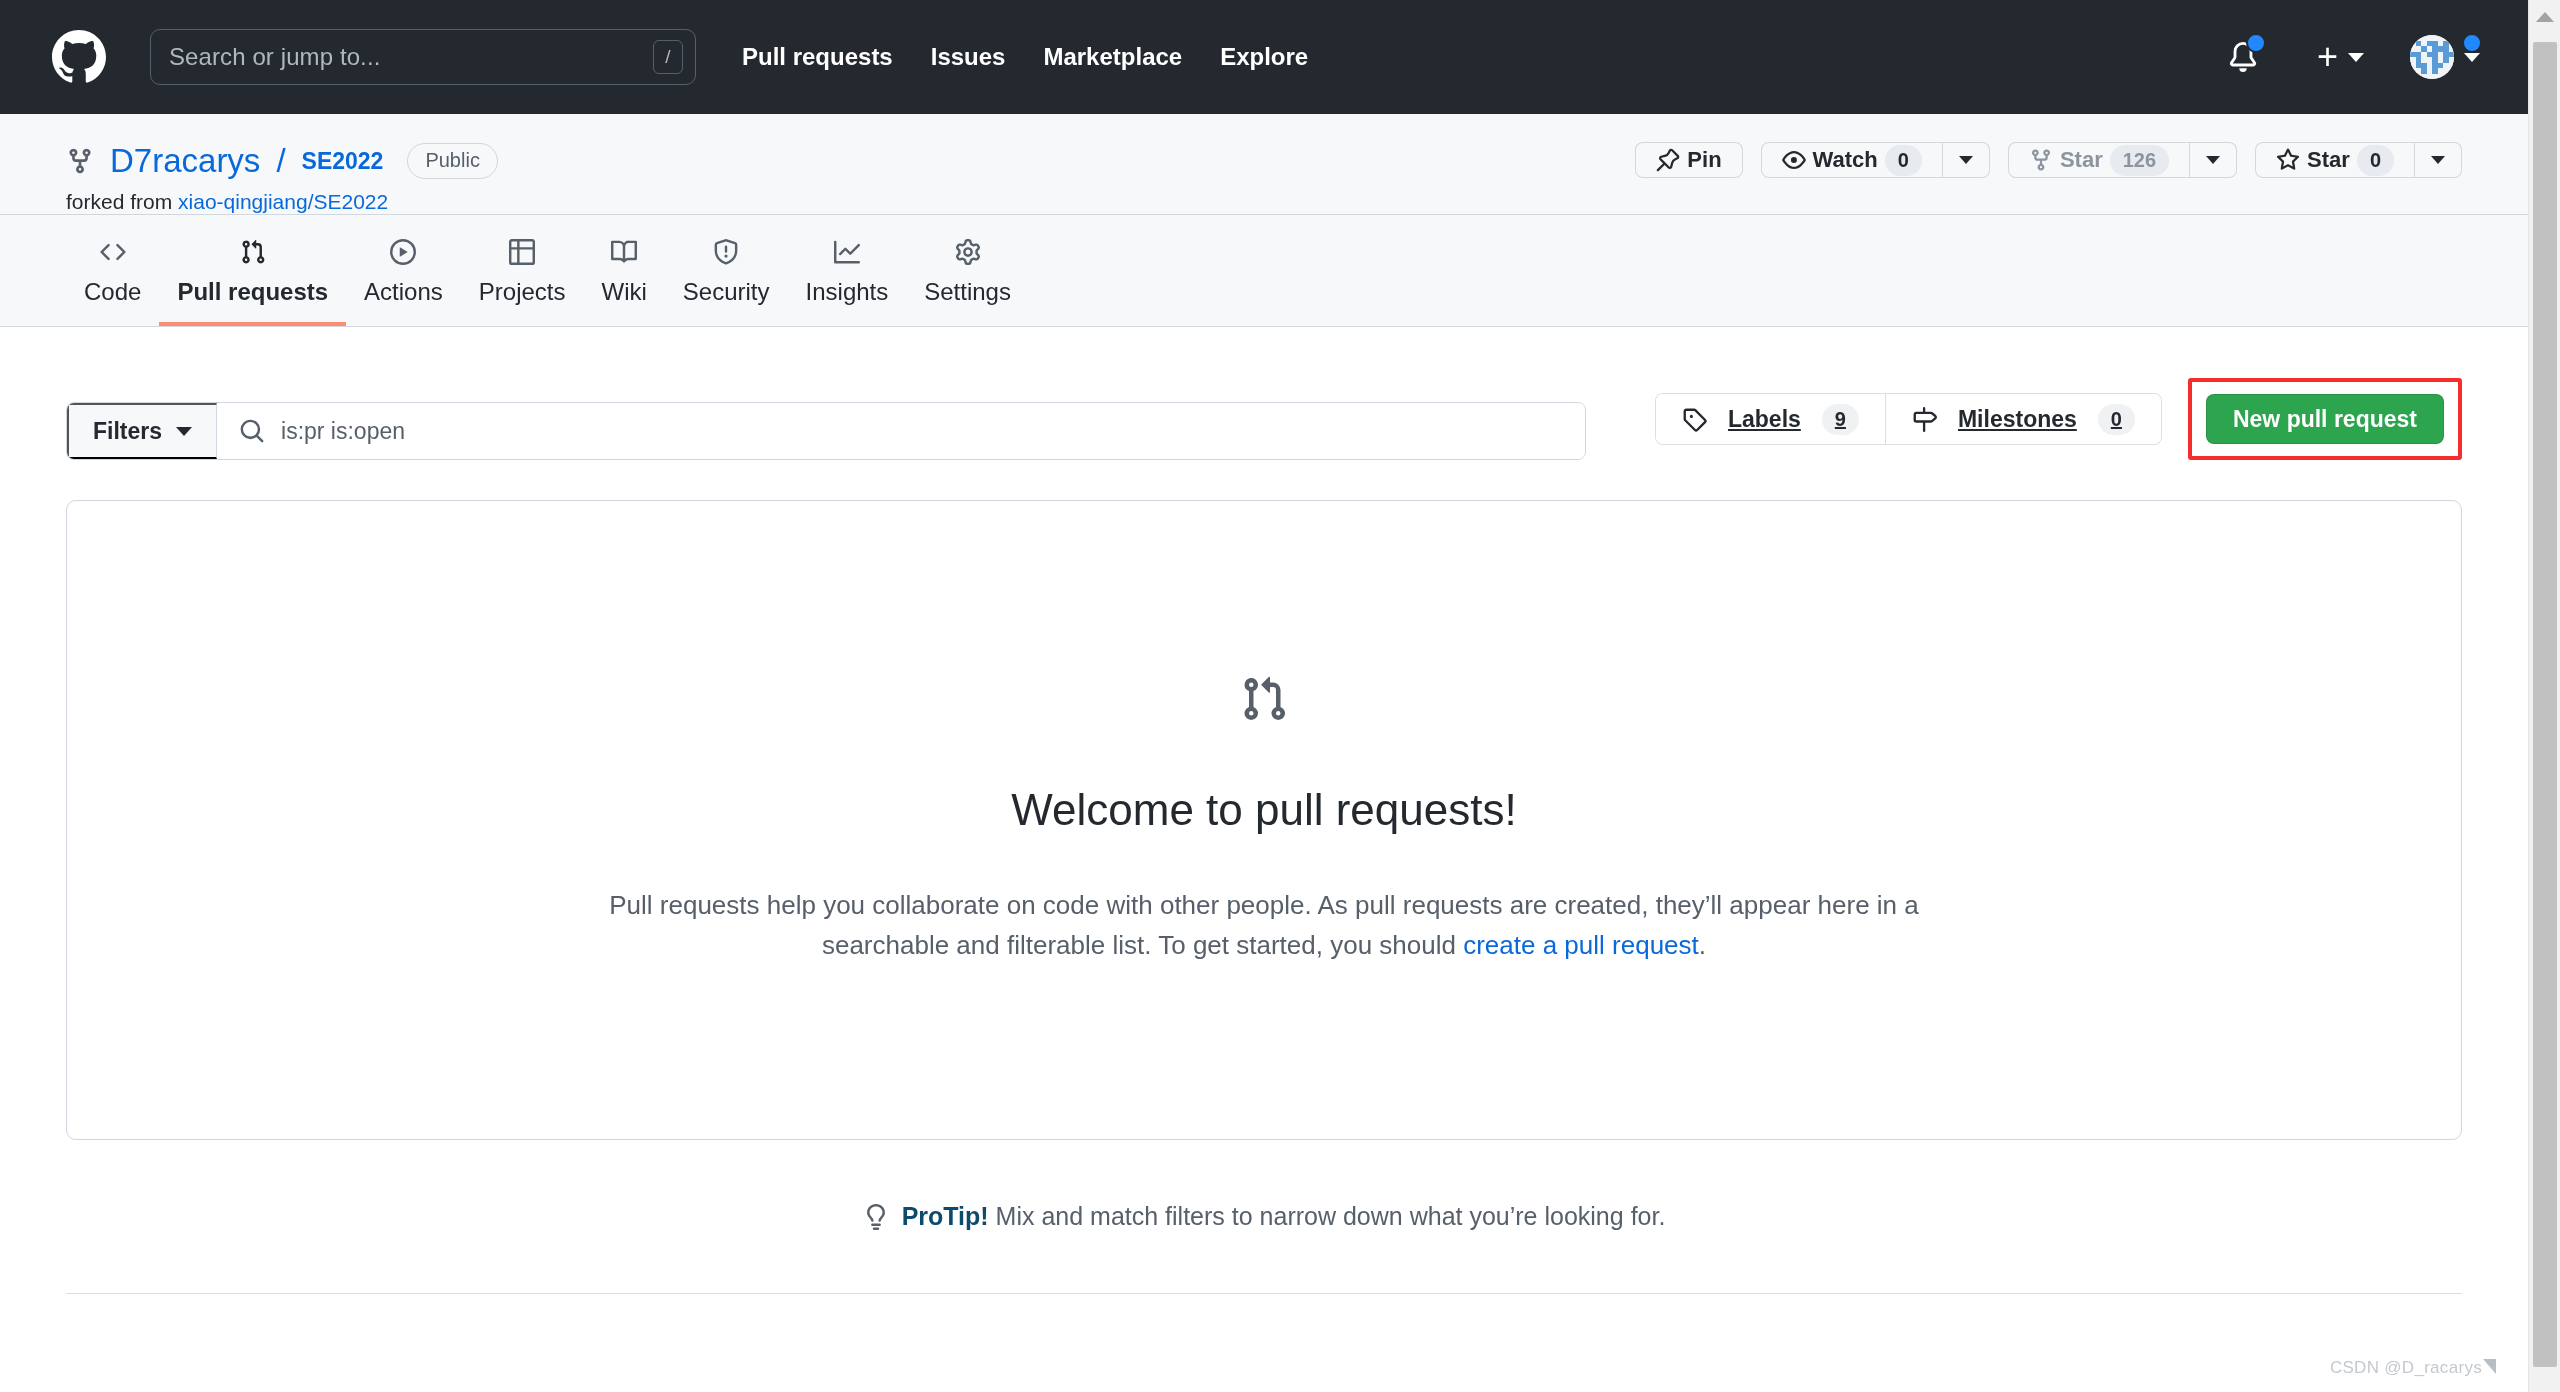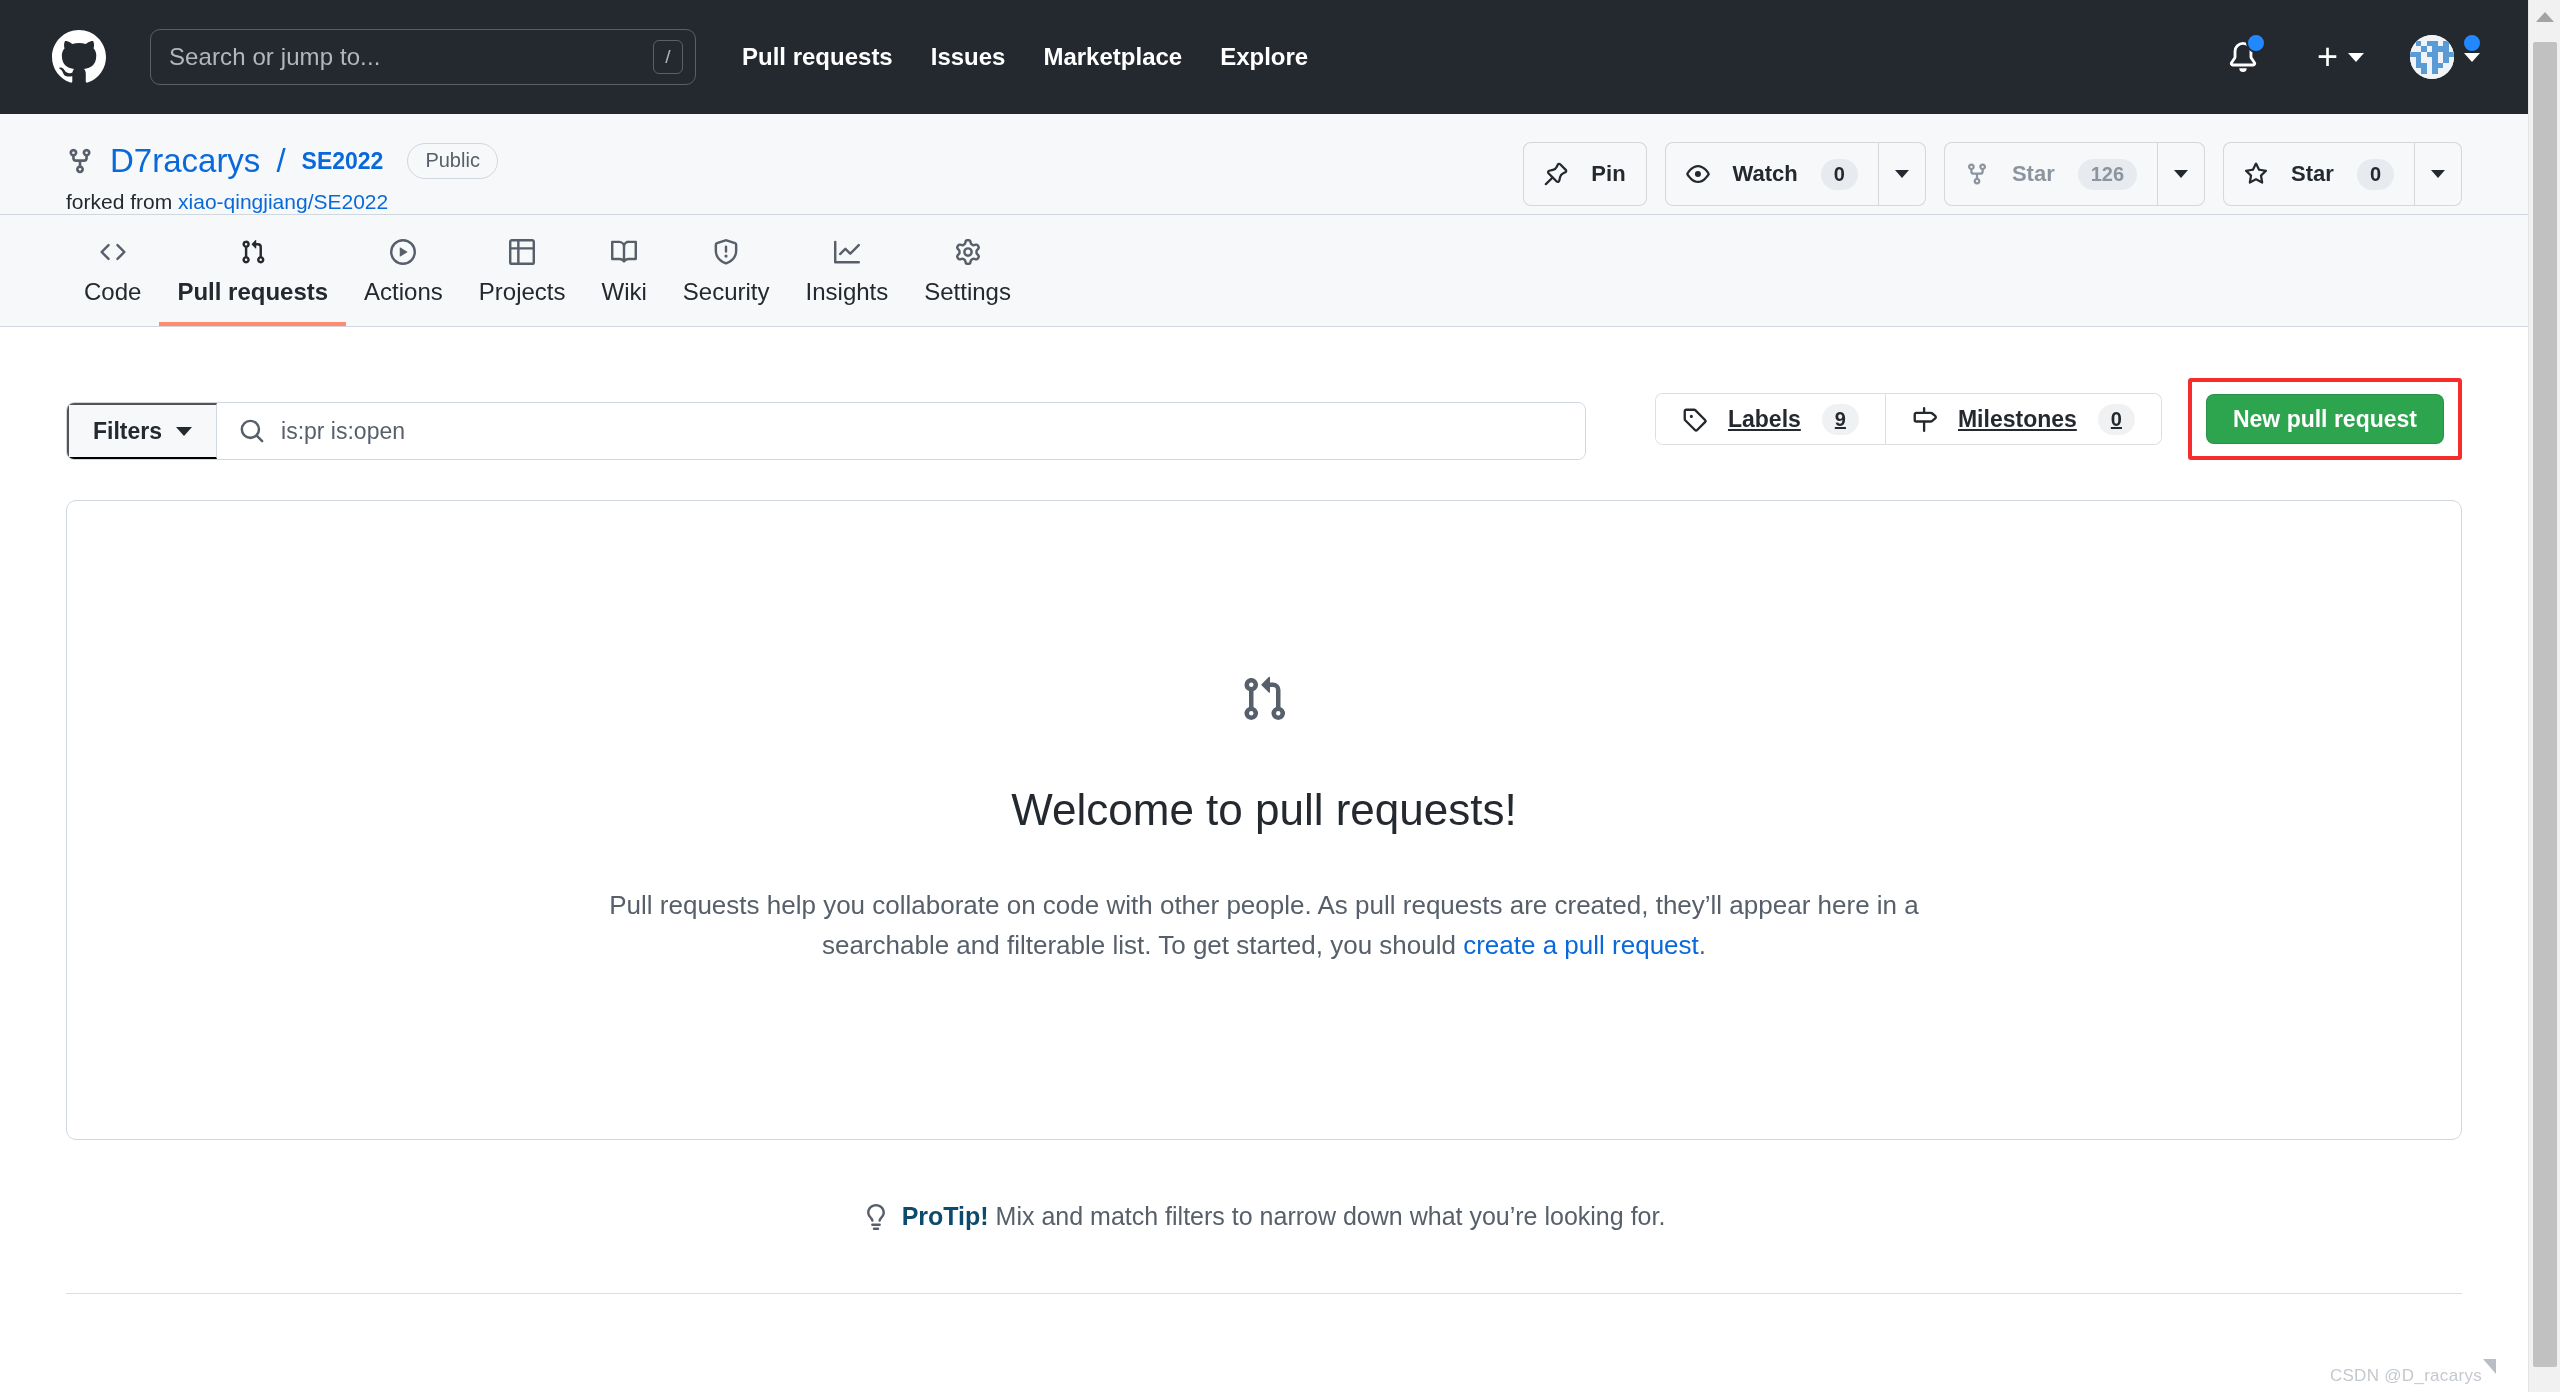--- a/index.html
+++ b/index.html
@@ -175,27 +175,27 @@
   
   .repo-actions {
     position: absolute;
     top: 28px;
     right: 66px;
     display: flex;
     align-items: center;
     gap: 18px;
   }
   .btn {
-    height: 64px;
+    height: 36px;
     background: #f6f8fa;
     border: 1px solid rgba(27,31,36,.15);
     border-radius: 8px;
     display: flex;
     align-items: center;
-    gap: 23px;
+    gap: 7px;
     padding: 0 20px;
     font-size: 22px;
     font-weight: 600;
     color: #24292f;
     white-space: nowrap;
     cursor: pointer;
   }
   .btn svg { width: 24px; height: 24px; flex: 0 0 auto; }
   .counter {
     background: rgba(175,184,193,.2);
@@ -424,21 +424,21 @@
     width: 24px;
     height: 1325px;
     background: #c1c1c1;
     border-radius: 2px;
   }
 
   
   .watermark {
     position: absolute;
     right: 46px;
-    bottom: 6px;
+    bottom: 14px;
     font-size: 17px;
     color: #c4c9ce;
     letter-spacing: .3px;
     white-space: nowrap;
   }
   .wm-tri {
     position: absolute;
     right: 32px;
     bottom: 18px;
     width: 0; height: 0;

